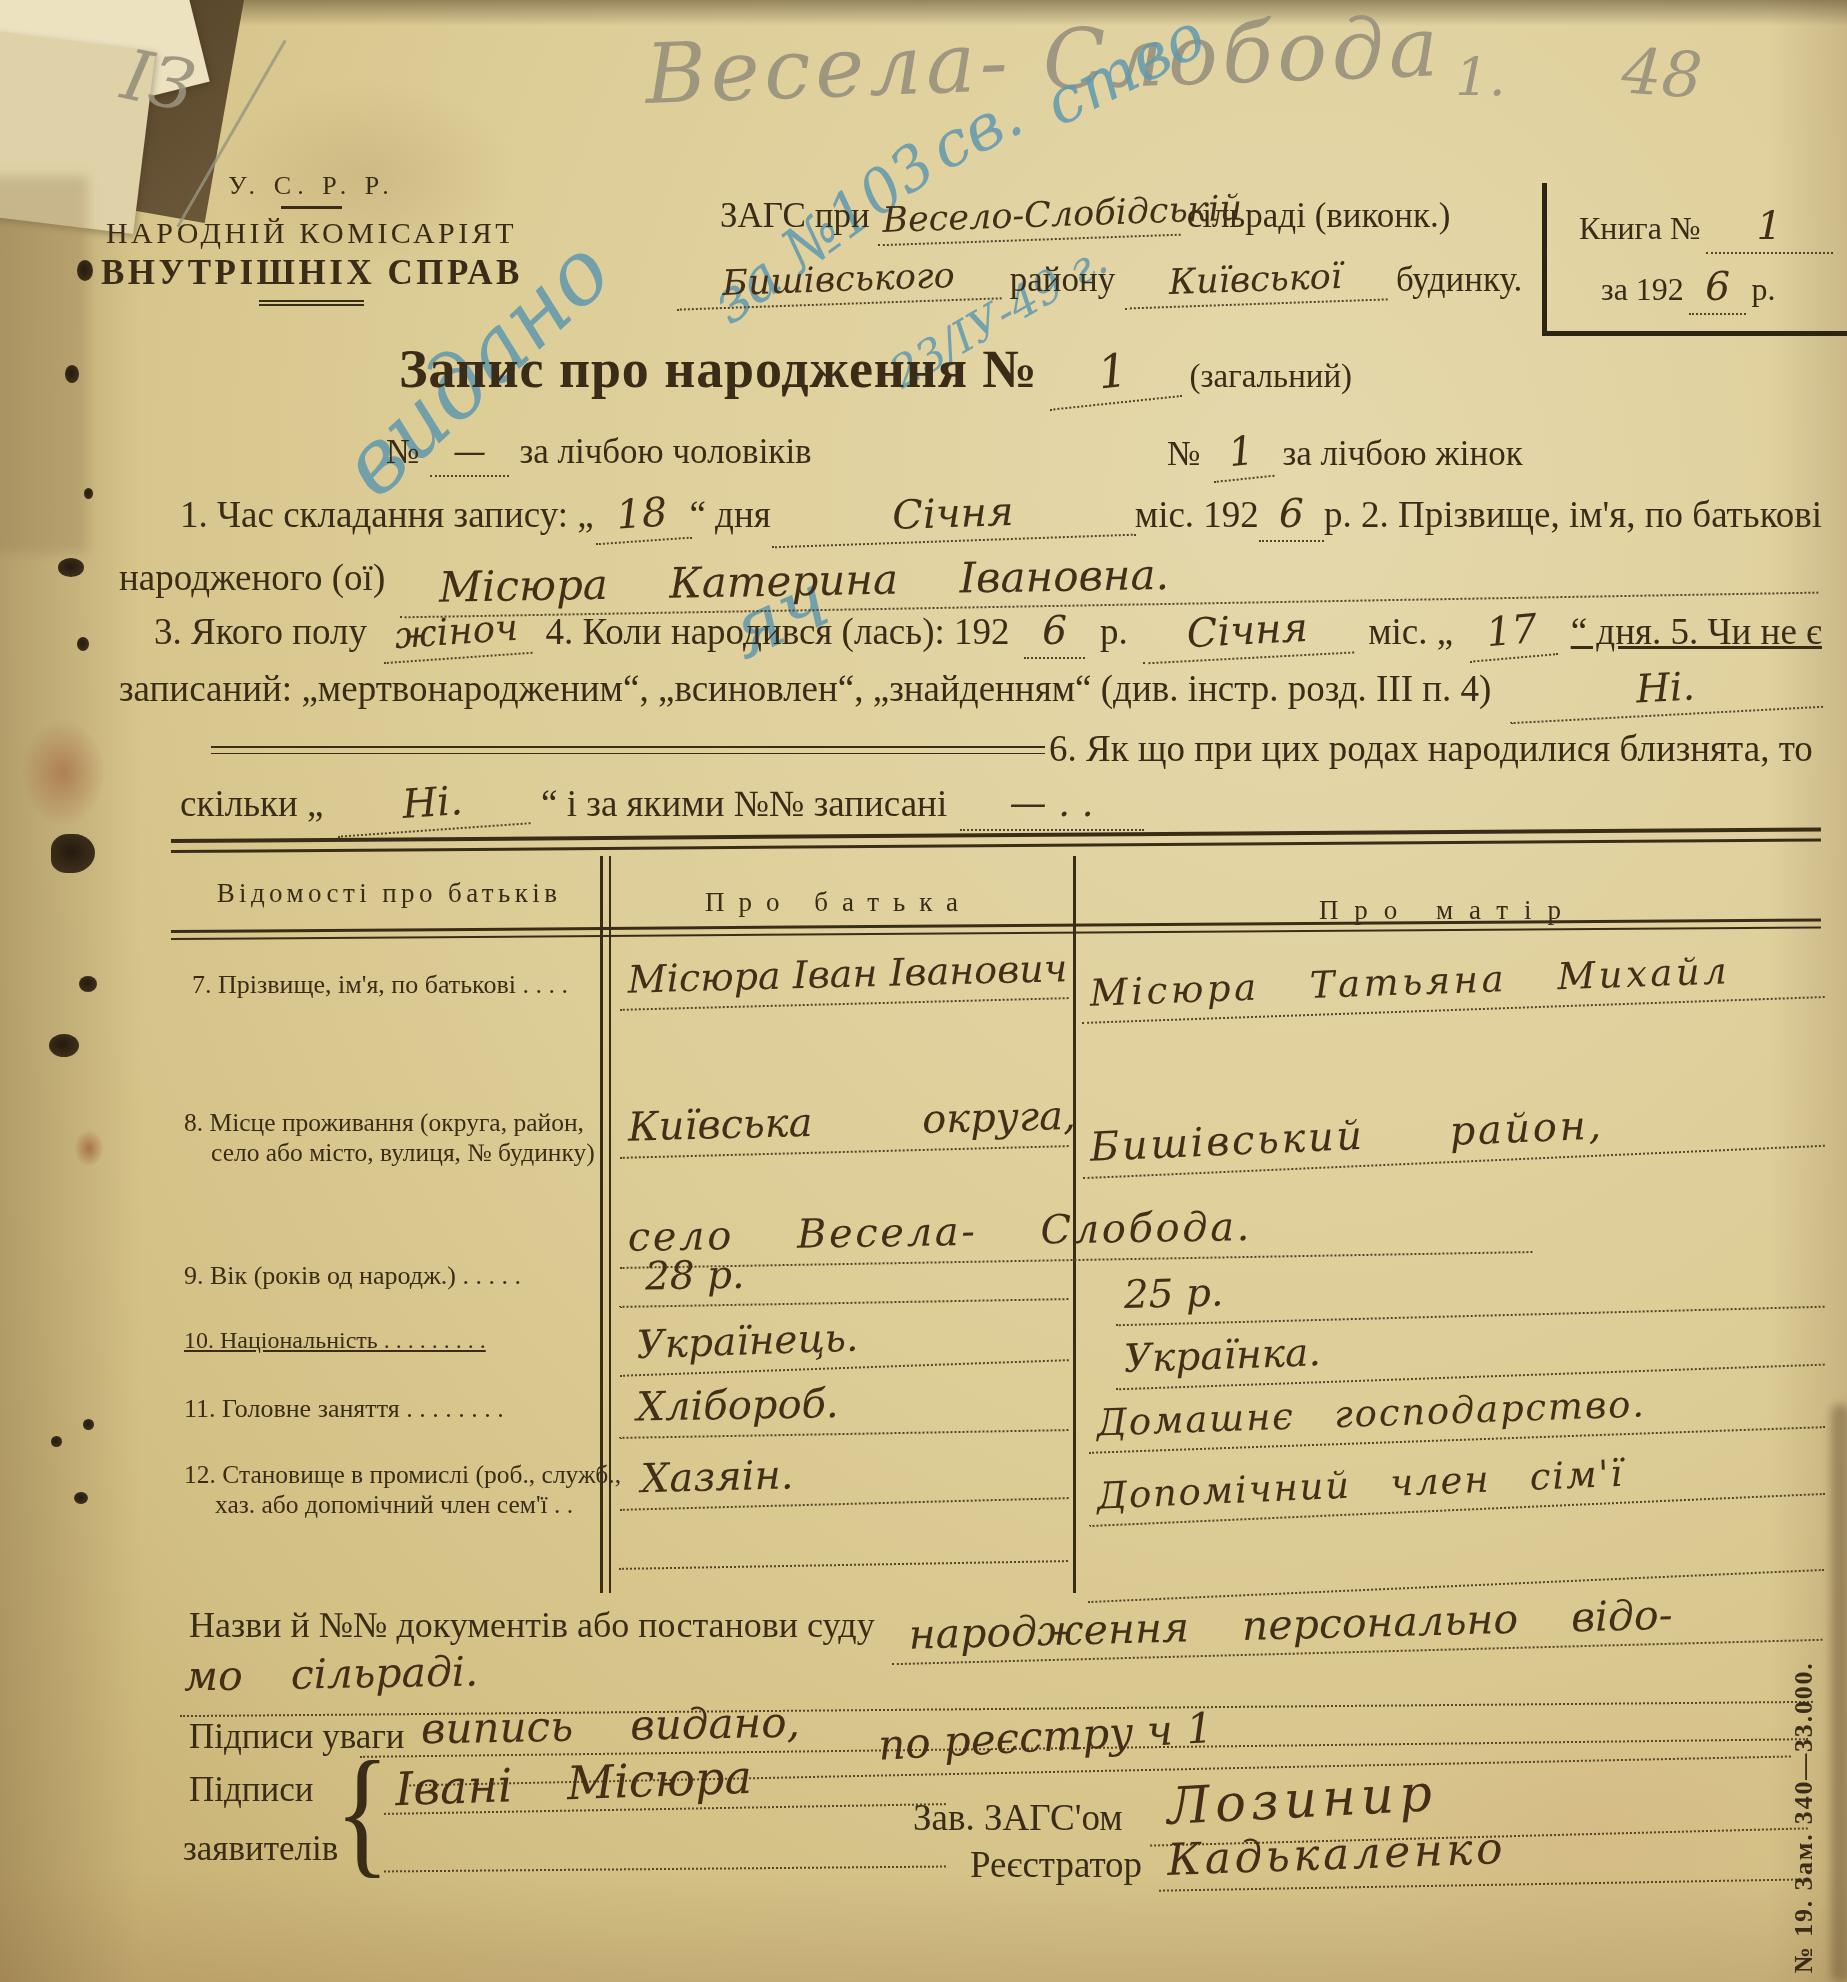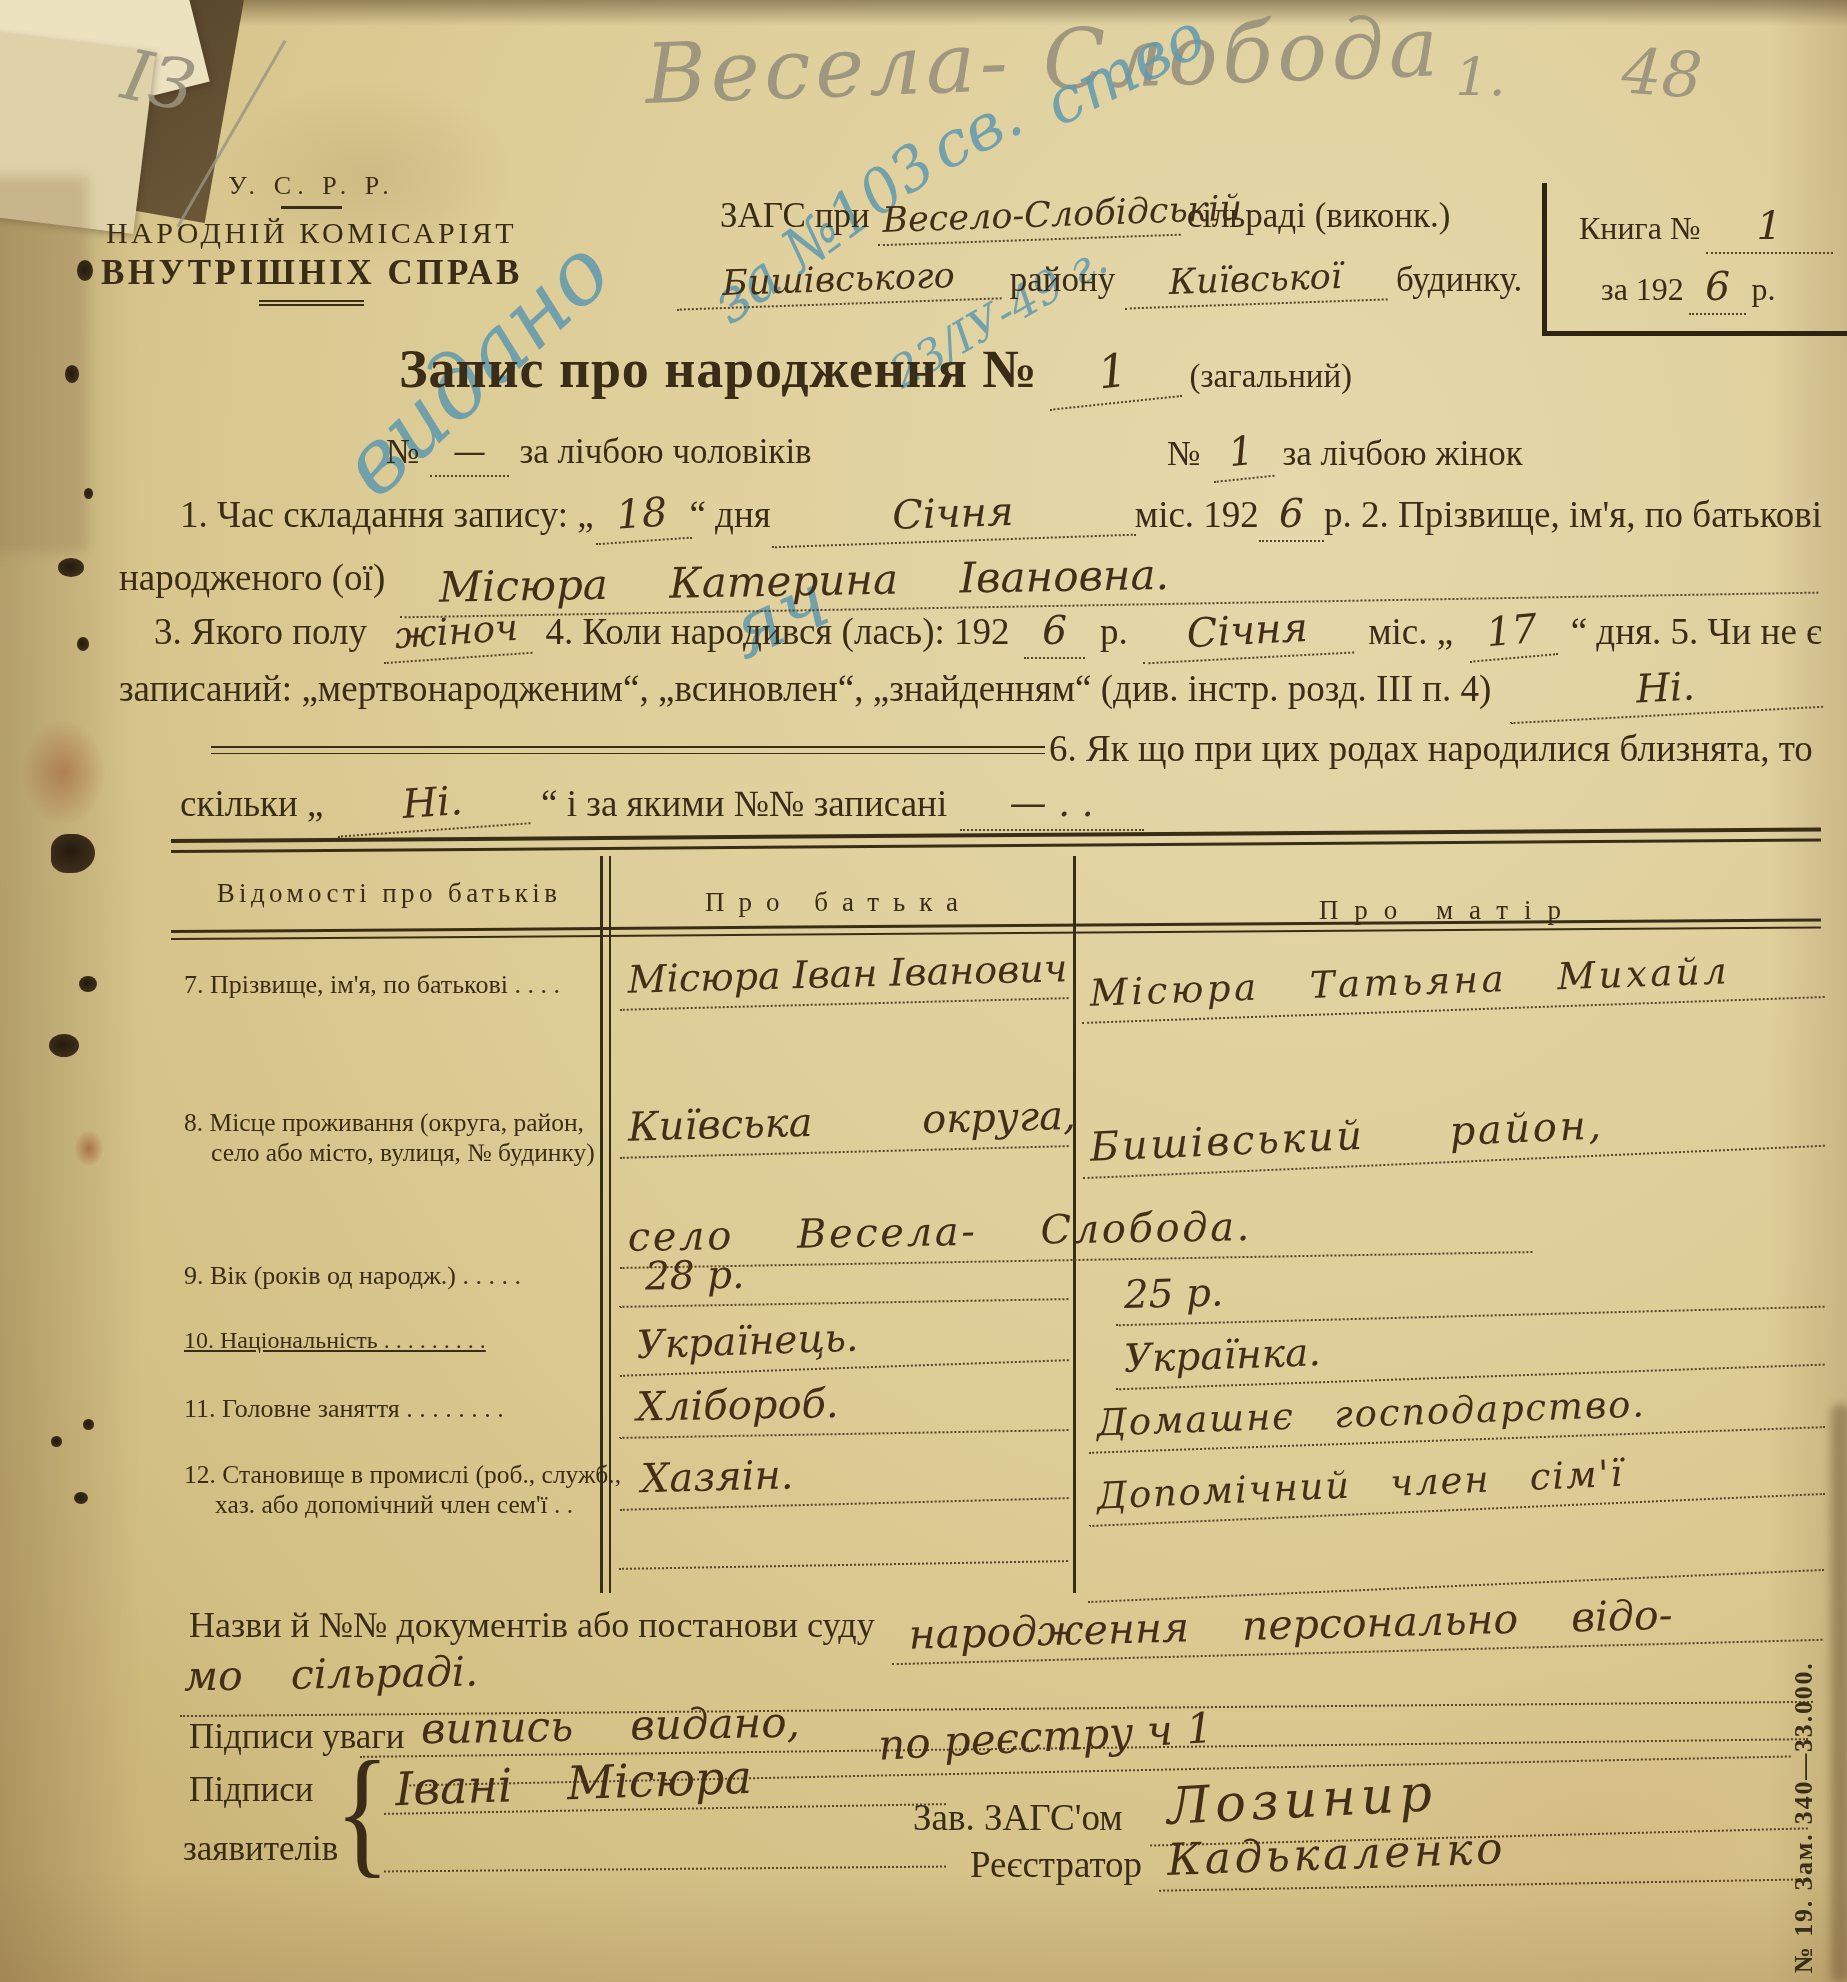--- a/index.html
+++ b/index.html
@@ -134,21 +134,21 @@
 
   <div class="row" style="left:154px;top:607px;width:1668px;justify-content:space-between;">
     <span class="pr" style="font-size:37px;">3. Якого полу</span>
     <span class="hw fill" style="font-size:37px;width:149px;transform:rotate(-4deg);">жіноч</span>
     <span class="pr" style="font-size:37px;">4. Коли народився (лась): 192</span>
     <span class="hw fill" style="font-size:39px;width:61px;">6</span>
     <span class="pr" style="font-size:37px;">р.</span>
     <span class="hw fill" style="font-size:40px;width:211px;transform:rotate(-3deg);">Січня</span>
     <span class="pr" style="font-size:37px;">міс. „</span>
     <span class="hw fill" style="font-size:40px;width:88px;transform:rotate(-5deg);">17</span>
-    <span class="pr" style="font-size:37px;">“ дня. 5. Чи не є</span>
+    <span class="pr" style="font-size:37px;text-decoration:underline;">“ дня. 5. Чи не є</span>
   </div>
 
   <div class="row" style="left:119px;top:665px;width:1703px;gap:17.6px;">
     <span class="pr" style="font-size:37px;">записаний: „мертвонародженим“, „всиновлен“, „знайденням“ (див. інстр. розд. III п. 4)</span>
     <span class="hw fill" style="font-size:39px;flex:1;transform:rotate(-3deg);">Ні.</span>
   </div>
 
   <div class="rule2" style="left:211px;top:746px;width:834px;"></div>
   <div class="abs pr" style="left:1049px;top:727px;font-size:37px;">6. Як що при цих родах народилися близнята, то</div>
   <div class="row" style="left:180px;top:779px;gap:12.3px;">
@@ -165,21 +165,21 @@
   <div class="abs pr" style="left:606px;top:887px;width:465px;text-align:center;font-size:27px;letter-spacing:14px;">Про батька</div>
   <div class="abs pr" style="left:1075px;top:895px;width:746px;text-align:center;font-size:27px;letter-spacing:16px;">Про матір</div>
 
   <div class="sl" style="left:171px;top:930px;width:1650px;height:2.6px;transform:rotate(-0.4deg);transform-origin:0 0;"></div>
   <div class="sl" style="left:171px;top:938px;width:1650px;height:1.8px;transform:rotate(-0.4deg);transform-origin:0 0;"></div>
 
   <div class="sl" style="left:600px;top:856px;width:2.6px;height:737px;"></div>
   <div class="sl" style="left:609px;top:856px;width:1.8px;height:737px;"></div>
   <div class="sl" style="left:1073px;top:856px;width:2.6px;height:737px;"></div>
 
-  <div class="abs pr" style="left:184px;top:970px;font-size:26px;">7. Прізвище, ім'я, по батькові . . . .</div>
+  <div class="abs pr" style="left:192px;top:970px;font-size:26px;">7. Прізвище, ім'я, по батькові . . . .</div>
   <div class="cellv" style="left:619px;top:950px;width:449px;transform:rotate(-1.5deg);">
     <span class="hw t" style="font-size:38px;">Місюра Іван Іванович</span>
   </div>
   <div class="cellv" style="left:1081px;top:957px;width:743px;transform:rotate(-2deg);">
     <span class="hw t" style="font-size:37px;letter-spacing:3.5px;word-spacing:35px;">Місюра Татьяна Михайл</span>
   </div>
 
   <div class="abs pr" style="left:184px;top:1108px;font-size:25.5px;">8. Місце проживання (округа, район,</div>
   <div class="abs pr" style="left:211px;top:1138px;font-size:25.5px;">село або місто, вулиця, № будинку)</div>
   <div class="cellv" style="left:619px;top:1096px;width:449px;transform:rotate(-1.5deg);">

